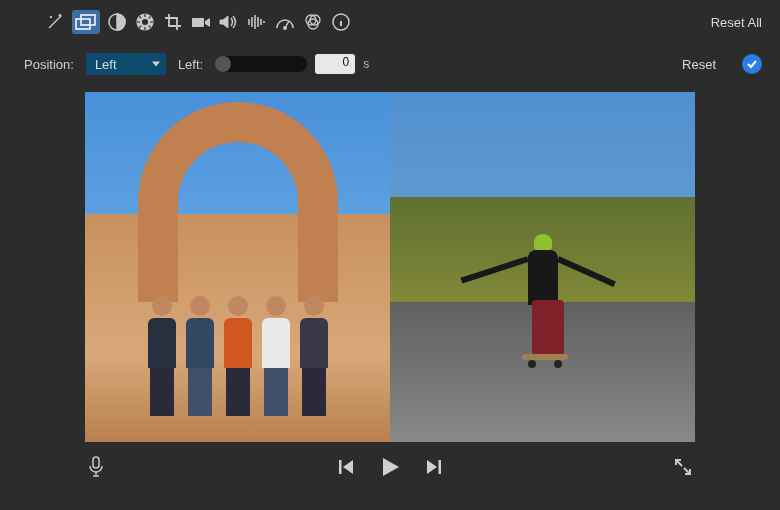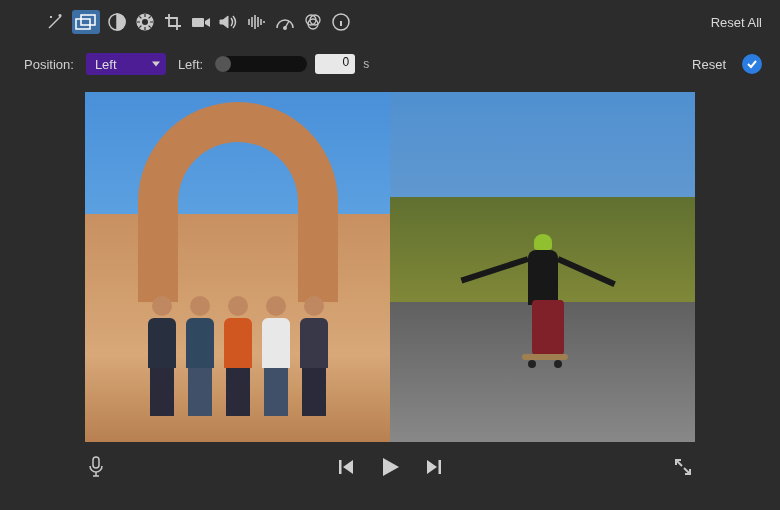--- a/index.html
+++ b/index.html
@@ -43,21 +43,21 @@
   .params-row {
     height: 40px;
     display: flex;
     align-items: center;
     padding: 0 18px 0 24px;
     gap: 12px;
   }
   .dropdown {
     position: relative;
     height: 22px;
-    background: #4c1d95;
+    background: #0c4a6e;
     border-radius: 3px;
     display: flex;
     align-items: center;
     padding: 0 22px 0 9px;
     color: #dedede;
     font-size: 13px;
     cursor: pointer;
   }
   .dropdown.overlay {
     width: 170px;
@@ -94,21 +94,21 @@
     background: #e8e8e8;
     color: #111;
     text-align: right;
     padding: 1px 6px 0 0;
     border-radius: 3px;
     font-size: 12px;
   }
   .unit { color: #bbb; font-size: 12px; }
   .right-controls {
     margin-left: auto;
-    display: flex; align-items: center; gap: 16px; justify-content: flex-end;
+    display: flex; align-items: center; gap: 26px; justify-content: flex-end;
   }
   .reset-label { color: #d8d8d8; font-size: 13px; cursor: pointer; }
   .check-circle {
     width: 20px; height: 20px;
     border-radius: 50%;
     background: #2b7de1;
     display: flex; align-items: center; justify-content: center;
   }
   .check-circle svg { stroke: #fff; }
   .preview {

